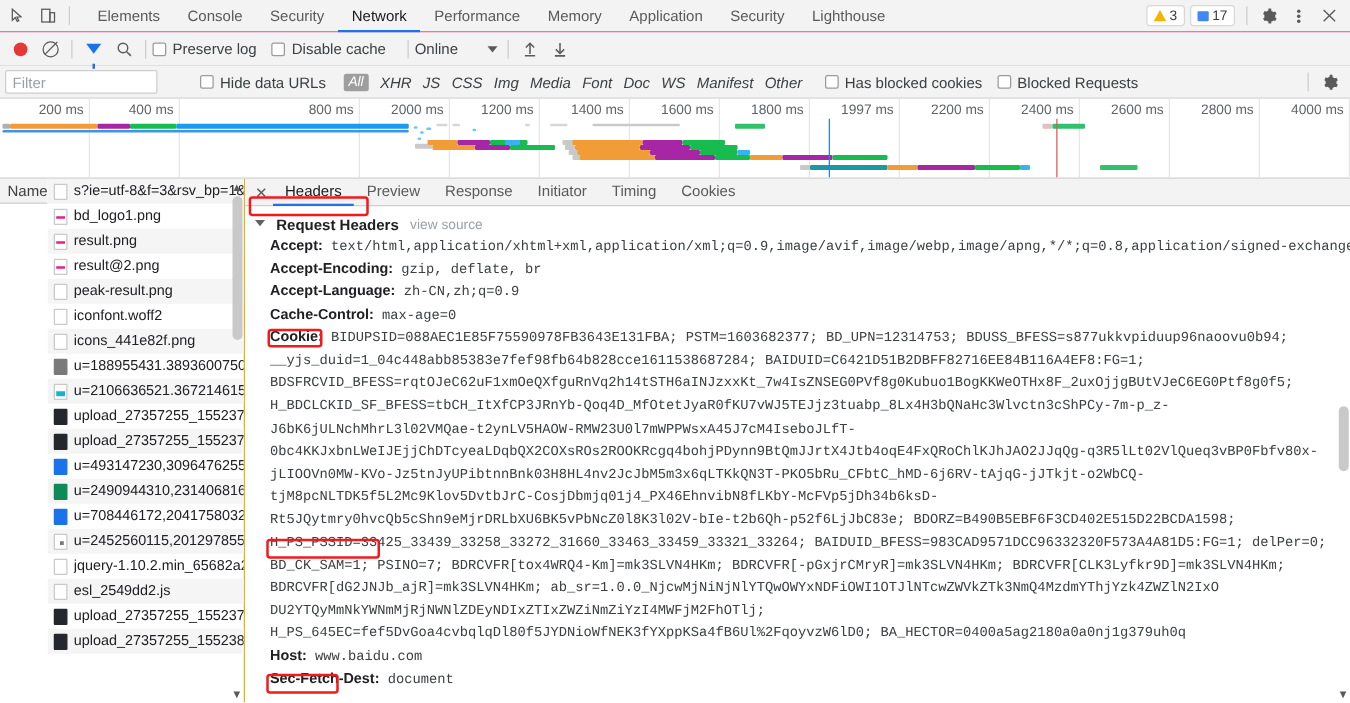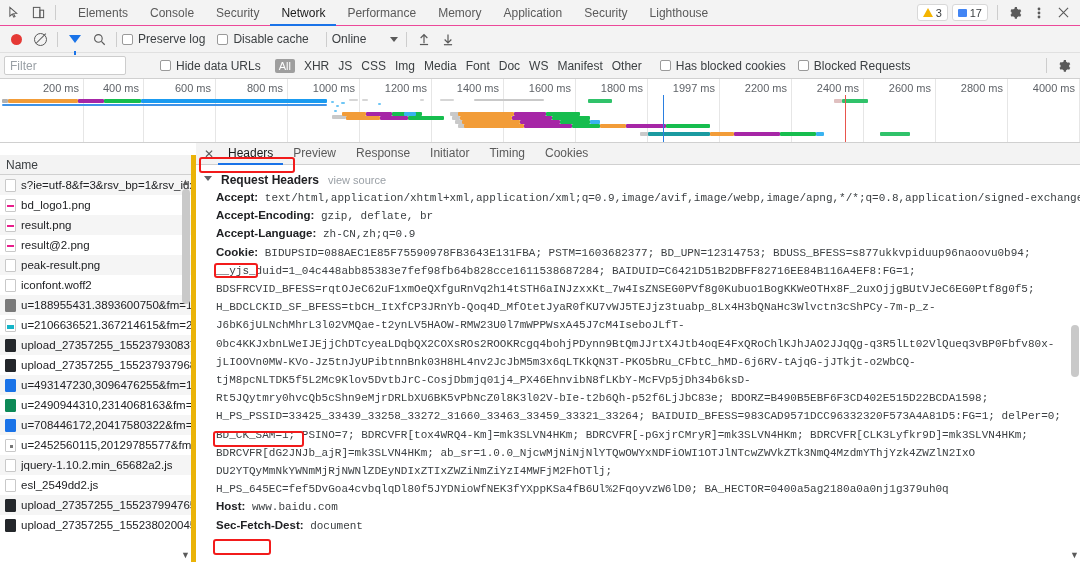--- a/index.html
+++ b/index.html
@@ -70,35 +70,35 @@
     background: #f3f3f3;
     border-bottom: 1px solid #d0d0d0;
     display: flex; align-items: center; padding: 0 4px;
   }
   .filter-input {
     width: 122px; height: 19px; border: 1px solid #cdcdcd; border-radius: 2px;
     background: #fff; font-size: 12px; color: #5f6368; padding: 0 5px;
     font-family: "Liberation Sans", sans-serif;
   }
   .filter-input::placeholder { color: #9aa0a6; }
-  .ftypes { display: flex; align-items: flex-end; gap: 9px; margin-left: 2px; }
+  .ftypes { display: flex; align-items: flex-end; gap: 9px; margin-left: 2px; font-style: italic; }
   .ftype { font-size: 12px; color: #3c4043; white-space: nowrap; }
   .ftype.all { background: #9e9e9e; color: #fff; border-radius: 2px; padding: 1px 4px; font-size: 11px; }
 
   
   .timeline { height: 64px; min-height: 64px; background: #fff; border-bottom: 1px solid #d0d0d0; position: relative; overflow: hidden; }
   .ruler { position: absolute; inset: 0; }
   .tick { position: absolute; top: 0; bottom: 0; border-right: 1px solid #e6e6e6; }
   .tick span { position: absolute; right: 4px; top: 3px; font-size: 11px; color: #5f6368; white-space: nowrap; }
   .tl-bar { position: absolute; height: 4px; border-radius: 1px; }
   .vline { position: absolute; top: 16px; bottom: 0; width: 1px; }
 
   
   .main { flex: 1; display: flex; min-height: 0; }
-  .sidebar { width: 196px; min-width: 196px; border-right: 5px solid #eab308; display: flex; flex-direction: column; background: #fff; margin-top: 12px; }
+  .sidebar { width: 196px; min-width: 196px; border-right: 1px solid #eab308; display: flex; flex-direction: row; background: #fff; }
   .sb-head { height: 20px; min-height: 20px; border-bottom: 1px solid #d0d0d0; background: #f3f3f3; display: flex; align-items: center; padding-left: 6px; font-size: 12px; color: #3c4043; }
   .sb-list { flex: 1; overflow: hidden; position: relative; }
   .row {
     height: 20px; display: flex; align-items: center; gap: 5px;
     padding-left: 5px; font-size: 11.5px; color: #202124; white-space: nowrap; overflow: hidden;
   }
   .row:nth-child(even) { background: #f5f5f5; }
   .fi { width: 11px; height: 13px; min-width: 11px; border: 1px solid #c9c9c9; background: #fff; border-radius: 1px; position: relative; }
   .fi.pink::after { content: ""; position: absolute; left: 1px; right: 1px; top: 5px; height: 2px; background: #e91e8c; }
   .fi.teal::after { content: ""; position: absolute; left: 1px; right: 1px; top: 4px; height: 4px; background: #15b5c8; border-top: 1px solid #fff; }
@@ -281,34 +281,31 @@
       <div class="icon-btn">
         <svg width="14" height="14" viewBox="0 0 16 16">
             <path fill="#5a5a5a" d="M8 5.2A2.8 2.8 0 1 0 8 10.8 2.8 2.8 0 0 0 8 5.2zm0 4.3A1.5 1.5 0 1 1 8 6.5a1.5 1.5 0 0 1 0 3zM14 8c0-.4 0-.8-.1-1.1l1.3-1-1.3-2.3-1.6.6a5.3 5.3 0 0 0-1.9-1.1L10.2 1H7.8l-.2 1.8c-.7.2-1.3.6-1.9 1.1l-1.6-.6L2.8 5.9l1.3 1c-.1.3-.1.7-.1 1.1s0 .8.1 1.1l-1.3 1 1.3 2.3 1.6-.6c.6.5 1.2.9 1.9 1.1l.2 1.8h2.4l.2-1.8c.7-.2 1.3-.6 1.9-1.1l1.6.6 1.3-2.3-1.3-1c.1-.3.1-.7.1-1.1z"></path>
           </svg>
       </div>
     </div>
   </div>
 
   <div class="timeline">
     <div class="ruler">
-      <div class="tick" style="left:12px;width:72px;">
+      <div class="tick" style="left:0;width:72px;">
           <span>200 ms</span>
         </div>
       <div class="tick" style="left:72px;width:72px;">
           <span>400 ms</span>
         </div>
-      <div class="tick" style="left:144px;width:72px;">
-          <span>600 ms</span>
-        </div>
       <div class="tick" style="left:216px;width:72px;">
           <span>800 ms</span>
         </div>
       <div class="tick" style="left:288px;width:72px;">
-          <span>1000 ms</span>
+          <span>2000 ms</span>
         </div>
       <div class="tick" style="left:360px;width:72px;">
           <span>1200 ms</span>
         </div>
       <div class="tick" style="left:432px;width:72px;">
           <span>1400 ms</span>
         </div>
       <div class="tick" style="left:504px;width:72px;">
           <span>1600 ms</span>
         </div>
@@ -431,20 +428,24 @@
           </div>
           <div class="row">
             <span class="fi"></span>
             <span class="row-txt">peak-result.png</span>
           </div>
           <div class="row">
             <span class="fi"></span>
             <span class="row-txt">iconfont.woff2</span>
           </div>
           <div class="row">
+            <span class="fi"></span>
+            <span class="row-txt">icons_441e82f.png</span>
+          </div>
+          <div class="row">
             <span class="fi grey-d"></span>
             <span class="row-txt">u=188955431.3893600750&amp;fm=195&amp;a</span>
           </div>
           <div class="row">
             <span class="fi teal"></span>
             <span class="row-txt">u=2106636521.367214615&amp;fm=202&amp;.</span>
           </div>
           <div class="row">
             <span class="fi dark"></span>
             <span class="row-txt">upload_27357255_1552379308376.jpg</span>
@@ -501,20 +502,21 @@
       <div class="dbody" id="dbody">
         <div class="sect-hd">
           <span class="tri open"></span>
           <span class="sect-title">Request Headers</span>
           <span class="viewsrc">view source</span>
         </div>
         <div id="hdr-list">
             <div class="hdr-line"><span class="hk">Accept:</span><span class="hv"> text/html,application/xhtml+xml,application/xml;q=0.9,image/avif,image/webp,image/apng,*/*;q=0.8,application/signed-exchange;v=b3;q=0.9</span></div>
             <div class="hdr-line"><span class="hk">Accept-Encoding:</span><span class="hv"> gzip, deflate, br</span></div>
             <div class="hdr-line"><span class="hk">Accept-Language:</span><span class="hv"> zh-CN,zh;q=0.9</span></div>
+            <div class="hdr-line"><span class="hk">Cache-Control:</span><span class="hv"> max-age=0</span></div>
             <div class="hdr-line wrapline"><span class="hk">Cookie:</span><span class="hv"> BIDUPSID=088AEC1E85F75590978FB3643E131FBA; PSTM=1603682377; BD_UPN=12314753; BDUSS_BFESS=s877ukkvpiduup96naoovu0b94; __yjs_duid=1_04c448abb85383e7fef98fb64b828cce1611538687284; BAIDUID=C6421D51B2DBFF82716EE84B116A4EF8:FG=1; BDSFRCVID_BFESS=rqtOJeC62uF1xmOeQXfguRnVq2h14tSTH6aINJzxxKt_7w4IsZNSEG0PVf8g0Kubuo1BogKKWeOTHx8F_2uxOjjgBUtVJeC6EG0Ptf8g0f5; H_BDCLCKID_SF_BFESS=tbCH_ItXfCP3JRnYb-Qoq4D_MfOtetJyaR0fKU7vWJ5TEJjz3tuabp_8Lx4H3bQNaHc3Wlvctn3cShPCy-7m-p_z-J6bK6jULNchMhrL3l02VMQae-t2ynLV5HAOW-RMW23U0l7mWPPWsxA45J7cM4IseboJLfT-0bc4KKJxbnLWeIJEjjChDTcyeaLDqbQX2COXsROs2ROOKRcgq4bohjPDynn9BtQmJJrtX4Jtb4oqE4FxQRoChlKJhJAO2JJqQg-q3R5lLt02VlQueq3vBP0Fbfv80x-jLIOOVn0MW-KVo-Jz5tnJyUPibtnnBnk03H8HL4nv2JcJbM5m3x6qLTKkQN3T-PKO5bRu_CFbtC_hMD-6j6RV-tAjqG-jJTkjt-o2WbCQ-tjM8pcNLTDK5f5L2Mc9Klov5DvtbJrC-CosjDbmjq01j4_PX46EhnvibN8fLKbY-McFVp5jDh34b6ksD-Rt5JQytmry0hvcQb5cShn9eMjrDRLbXU6BK5vPbNcZ0l8K3l02V-bIe-t2b6Qh-p52f6LjJbC83e; BDORZ=B490B5EBF6F3CD402E515D22BCDA1598; H_PS_PSSID=33425_33439_33258_33272_31660_33463_33459_33321_33264; BAIDUID_BFESS=983CAD9571DCC96332320F573A4A81D5:FG=1; delPer=0; BD_CK_SAM=1; PSINO=7; BDRCVFR[tox4WRQ4-Km]=mk3SLVN4HKm; BDRCVFR[-pGxjrCMryR]=mk3SLVN4HKm; BDRCVFR[CLK3Lyfkr9D]=mk3SLVN4HKm; BDRCVFR[dG2JNJb_ajR]=mk3SLVN4HKm; ab_sr=1.0.0_NjcwMjNiNjNlYTQwOWYxNDFiOWI1OTJlNTcwZWVkZTk3NmQ4MzdmYThjYzk4ZWZlN2IxO DU2YTQyMmNkYWNmMjRjNWNlZDEyNDIxZTIxZWZiNmZiYzI4MWFjM2FhOTlj; H_PS_645EC=fef5DvGoa4cvbqlqDl80f5JYDNioWfNEK3fYXppKSa4fB6Ul%2FqoyvzW6lD0; BA_HECTOR=0400a5ag2180a0a0nj1g379uh0q</span></div>
             <div class="hdr-line"><span class="hk">Host:</span><span class="hv"> www.baidu.com</span></div>
             <div class="hdr-line"><span class="hk">Sec-Fetch-Dest:</span><span class="hv"> document</span></div>
           </div>
         <div class="vscroll" style="top:160px; height:52px;"></div>
         <div class="sbarrow" style="bottom:2px; right:1px;">▼</div>
       </div>
     </div>
   </div>
 

